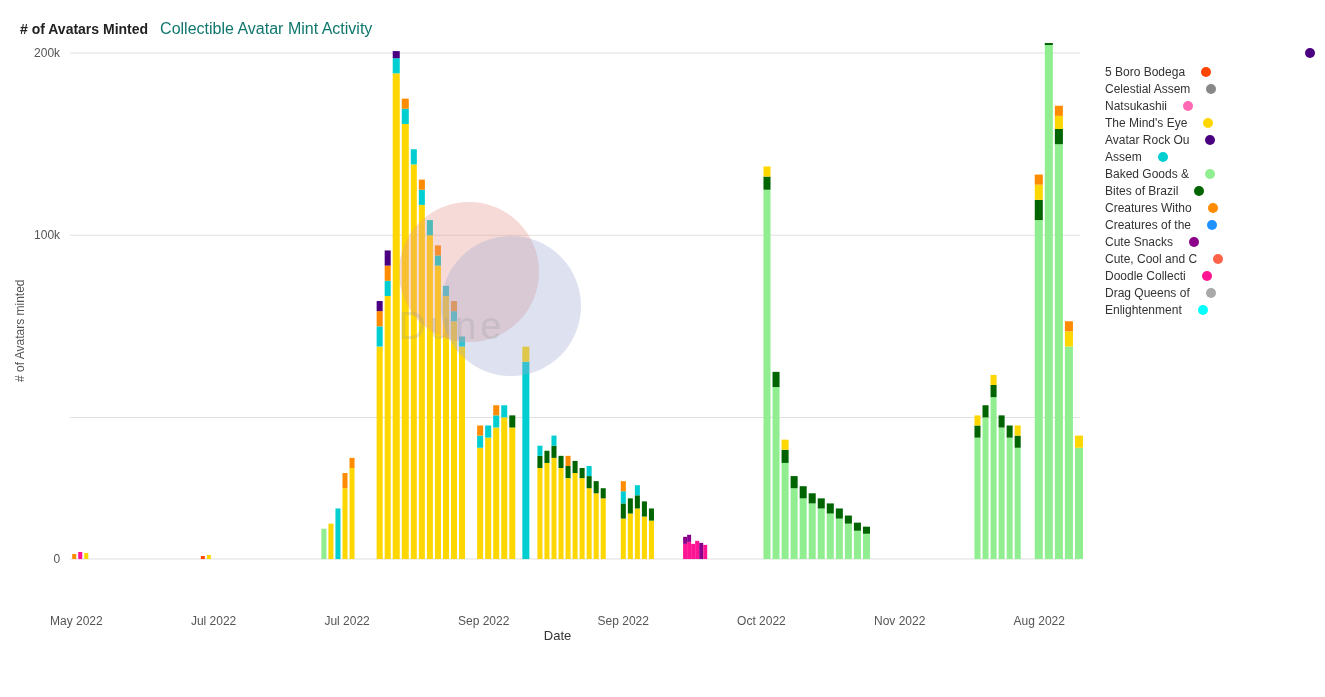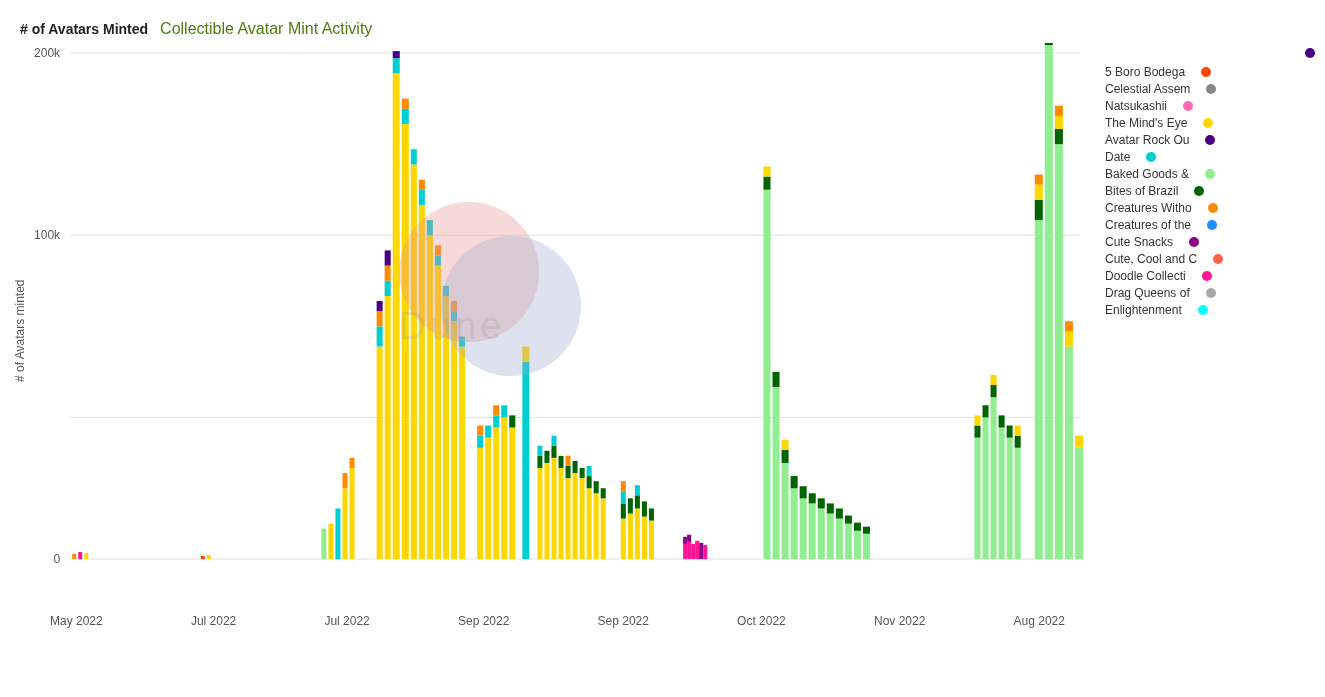--- a/index.html
+++ b/index.html
@@ -23,21 +23,21 @@
       padding: 10px 20px 5px 20px;
       gap: 12px;
     }
     .header-y-label {
       font-size: 14px;
       font-weight: 700;
       color: #222;
     }
     .header-title {
       font-size: 16px;
-      color: #4d7c0f;
+      color: #0f766e;
       font-weight: 400;
     }
     .chart-body {
       display: flex;
       width: 100%;
       height: calc(100% - 55px);
       padding: 0 0 0 10px;
     }
     .y-axis-label {
       writing-mode: vertical-rl;
@@ -395,20 +395,21 @@
         <div class="x-axis-labels">
           <span>May 2022</span>
           <span>Jul 2022</span>
           <span>Jul 2022</span>
           <span>Sep 2022</span>
           <span>Sep 2022</span>
           <span>Oct 2022</span>
           <span>Nov 2022</span>
           <span>Aug 2022</span>
         </div>
+        <div class="x-axis-title">Date</div>
       </div>
     </div>
 
     <div class="legend">
 
       <div style="display:flex;align-items:center;justify-content:flex-end;padding-bottom:4px;">
         <div class="legend-dot" style="background:#4B0082;"></div>
       </div>
       <div class="legend-item">
         <span>5 Boro Bodega</span>
@@ -424,21 +425,21 @@
       </div>
       <div class="legend-item">
         <span>The Mind's Eye</span>
         <div class="legend-dot" style="background:#FFD700;"></div>
       </div>
       <div class="legend-item">
         <span>Avatar Rock Ou</span>
         <div class="legend-dot" style="background:#4B0082;"></div>
       </div>
       <div class="legend-item">
-        <span>Date</span>
+        <span>Assem</span>
         <div class="legend-dot" style="background:#00CED1;"></div>
       </div>
       <div class="legend-item">
         <span>Baked Goods &amp;</span>
         <div class="legend-dot" style="background:#90EE90;"></div>
       </div>
       <div class="legend-item">
         <span>Bites of Brazil</span>
         <div class="legend-dot" style="background:#006400;"></div>
       </div>

